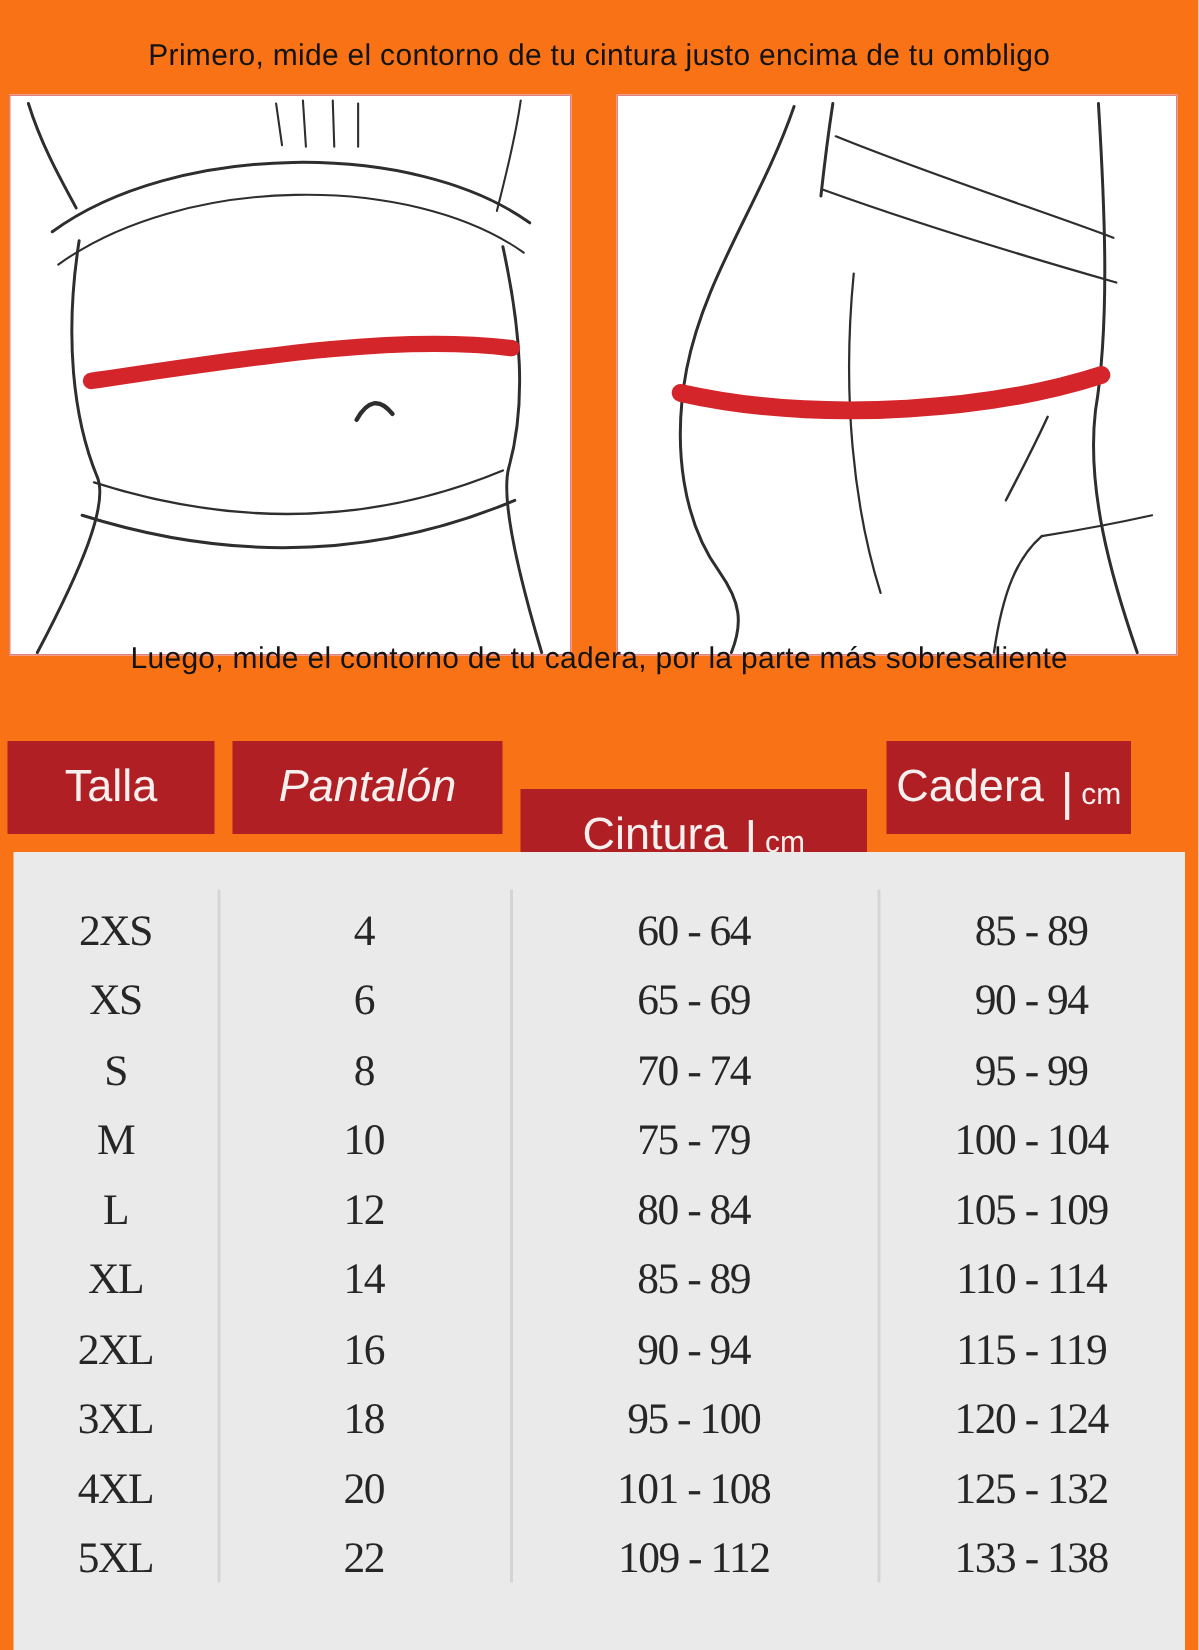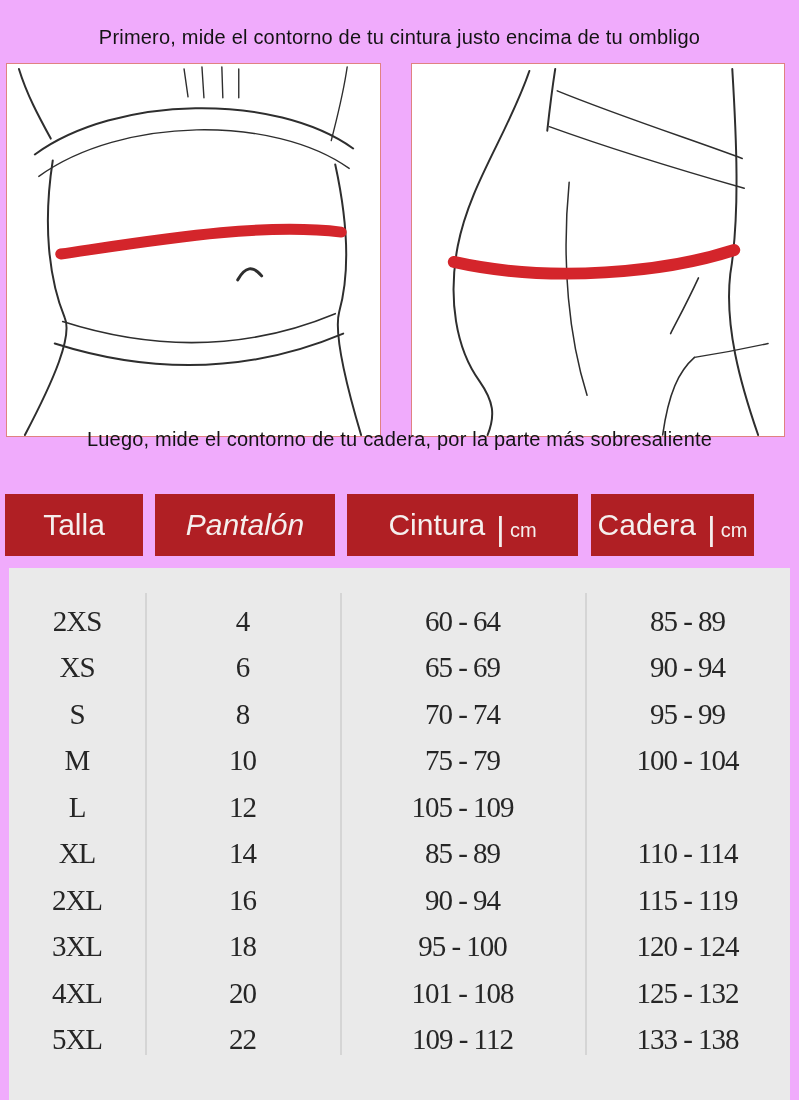--- a/index.html
+++ b/index.html
@@ -1,17 +1,17 @@
 <!DOCTYPE html>
 <html><head>
 <meta charset="utf-8">
 <style>
   html,body{margin:0;padding:0;background:#ffffff;}
   .page{
-    position:relative;width:799px;height:1100px;background:#f0abfc;
+    position:relative;width:799px;height:1100px;background:#f97316;
     font-family:"Liberation Sans",sans-serif;overflow:hidden;
   }
   .instruction{
     position:absolute;left:0;width:799px;text-align:center;
     font-size:20px;font-weight:500;color:#131313;letter-spacing:.2px;
   }
   .instruction.top{top:26px;}
   .instruction.mid{top:428px;}
   .figure-box{
     position:absolute;top:63px;height:374px;border:1.5px solid #e08282;
@@ -21,21 +21,21 @@
   .figure-box.right{left:411px;width:374px;}
   .figure-box svg{width:100%;height:100%;display:block;}
   .hdr{
     position:absolute;top:494px;height:62px;background:#b01f24;
     display:flex;align-items:baseline;justify-content:center;
     color:#f5efee;font-size:30px;line-height:62px;
   }
   .hdr .hlabel{line-height:normal;align-self:center;}
   .h0{left:5px;width:138px;}
   .h1{left:155px;width:180px;font-style:italic;}
-  .h2{left:347px;width:231px;}
+  .h2{left:347px;width:231px;margin-top:32px;}
   .h3{left:591px;width:163px;}
   .hdr .bar{
     font-size:34px;font-weight:300;line-height:normal;align-self:center;
     margin:0 5px 0 11px;transform:translateY(3px);
   }
   .hdr .unit{font-size:20px;line-height:normal;align-self:center;transform:translateY(5px);}
   .tbody{
     position:absolute;left:9px;top:568px;width:781px;height:532px;
     background:#eaeaea;
   }
@@ -142,20 +142,21 @@
       </div>
       <div class="trow">
         <div class="cell">M</div>
         <div class="cell">10</div>
         <div class="cell">75 - 79</div>
         <div class="cell">100 - 104</div>
       </div>
       <div class="trow">
         <div class="cell">L</div>
         <div class="cell">12</div>
+        <div class="cell">80 - 84</div>
         <div class="cell">105 - 109</div>
       </div>
       <div class="trow">
         <div class="cell">XL</div>
         <div class="cell">14</div>
         <div class="cell">85 - 89</div>
         <div class="cell">110 - 114</div>
       </div>
       <div class="trow">
         <div class="cell">2XL</div>

